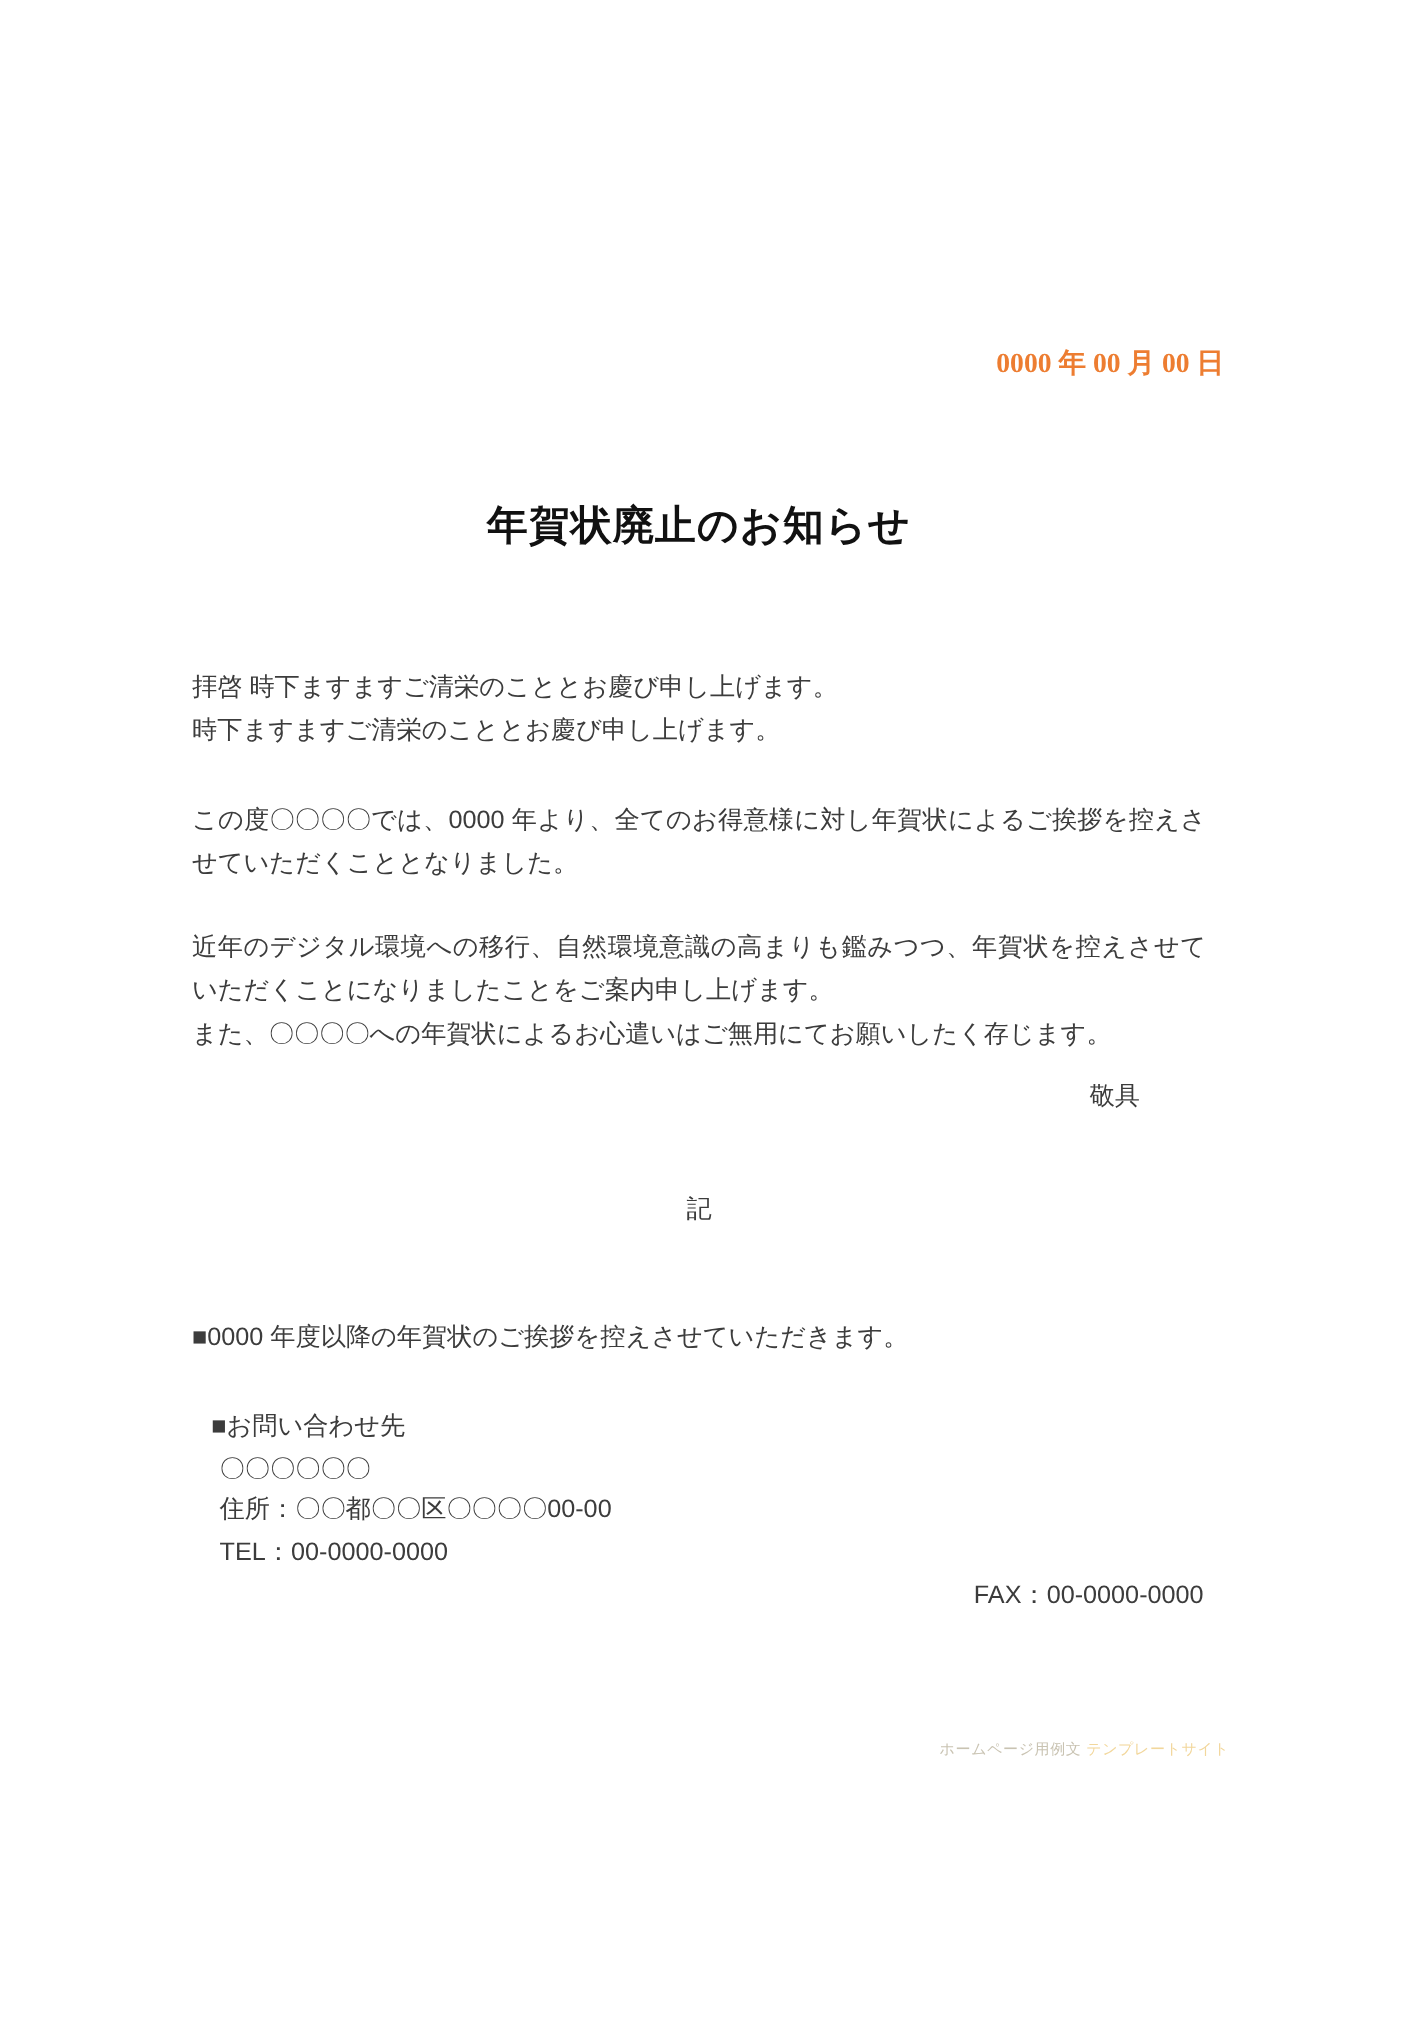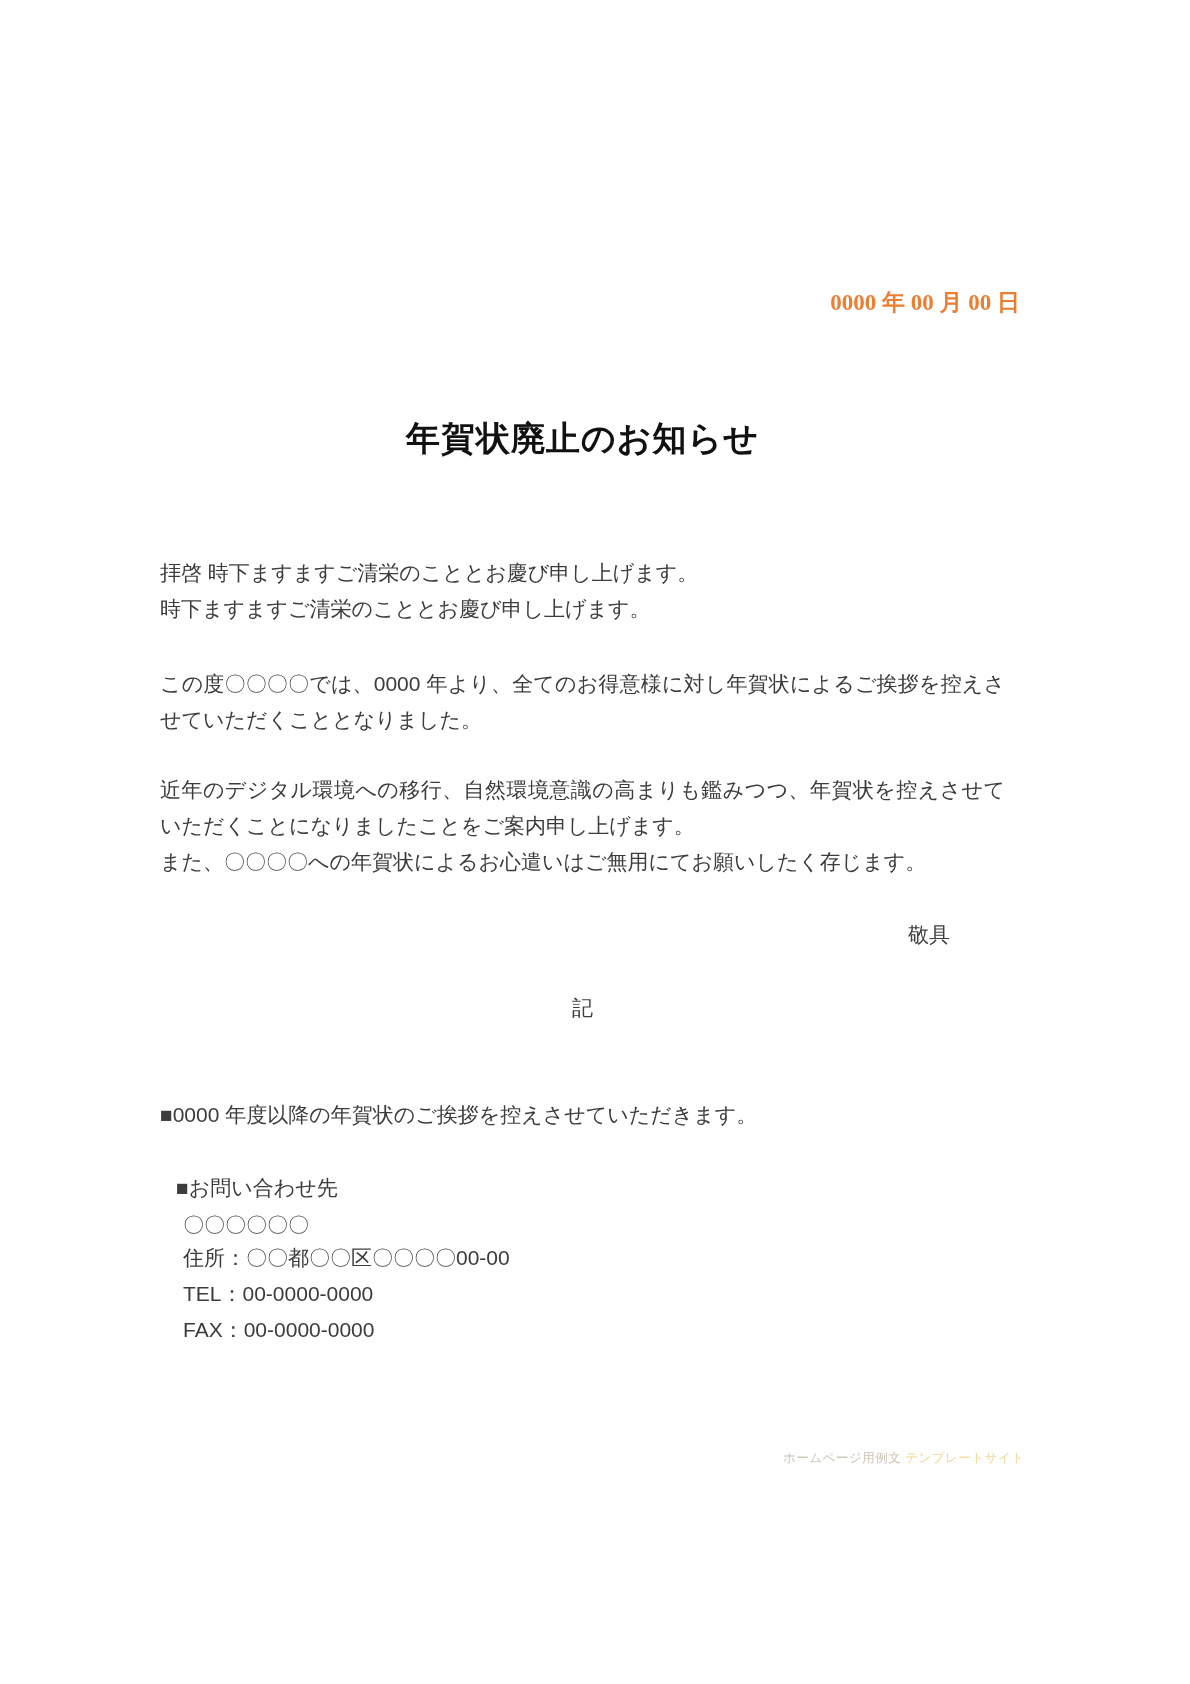--- a/index.html
+++ b/index.html
@@ -35,38 +35,38 @@
   .body-block{
     left:160px;width:845px;
     font-size:21px;line-height:36px;
     text-align:justify;
     color:#3c3c3c;
   }
   .p1{top:555px;}
   .p2{top:666px;}
   .p3{top:772px;}
   .closing{
-    top:917px;left:160px;width:845px;
+    top:896px;left:160px;width:845px;
     box-sizing:border-box;
     padding-right:55px;
     text-align:right;
     font-size:21px;line-height:36px;
   }
   .record{
     top:990px;left:160px;width:845px;
     text-align:center;
     font-size:21px;line-height:36px;
   }
   .note1{top:1097px;left:160px;width:845px;font-size:21px;line-height:36px;}
   .contact-heading{top:1170px;left:176px;width:845px;font-size:21px;line-height:36px;font-family:Liberation Serif, serif;}
   .contact-line{left:183px;width:820px;font-size:21px;line-height:36px;}
   .c1{top:1207px;}
   .c2{top:1240px;}
   .c3{top:1276px;}
-  .c4{top:1312px;}
+  .c4{top:1312px;text-align:right;}
   
   .logo{top:1446px;left:783px;width:260px;}
   .logo-row{display:flex;align-items:flex-end;gap:9px;}
   .logo-icon{width:37px;height:40px;flex:0 0 auto;}
   .wordmark{
     font-size:37px;
     font-weight:bold;
     line-height:33px;
     letter-spacing:0px;
     white-space:nowrap;

